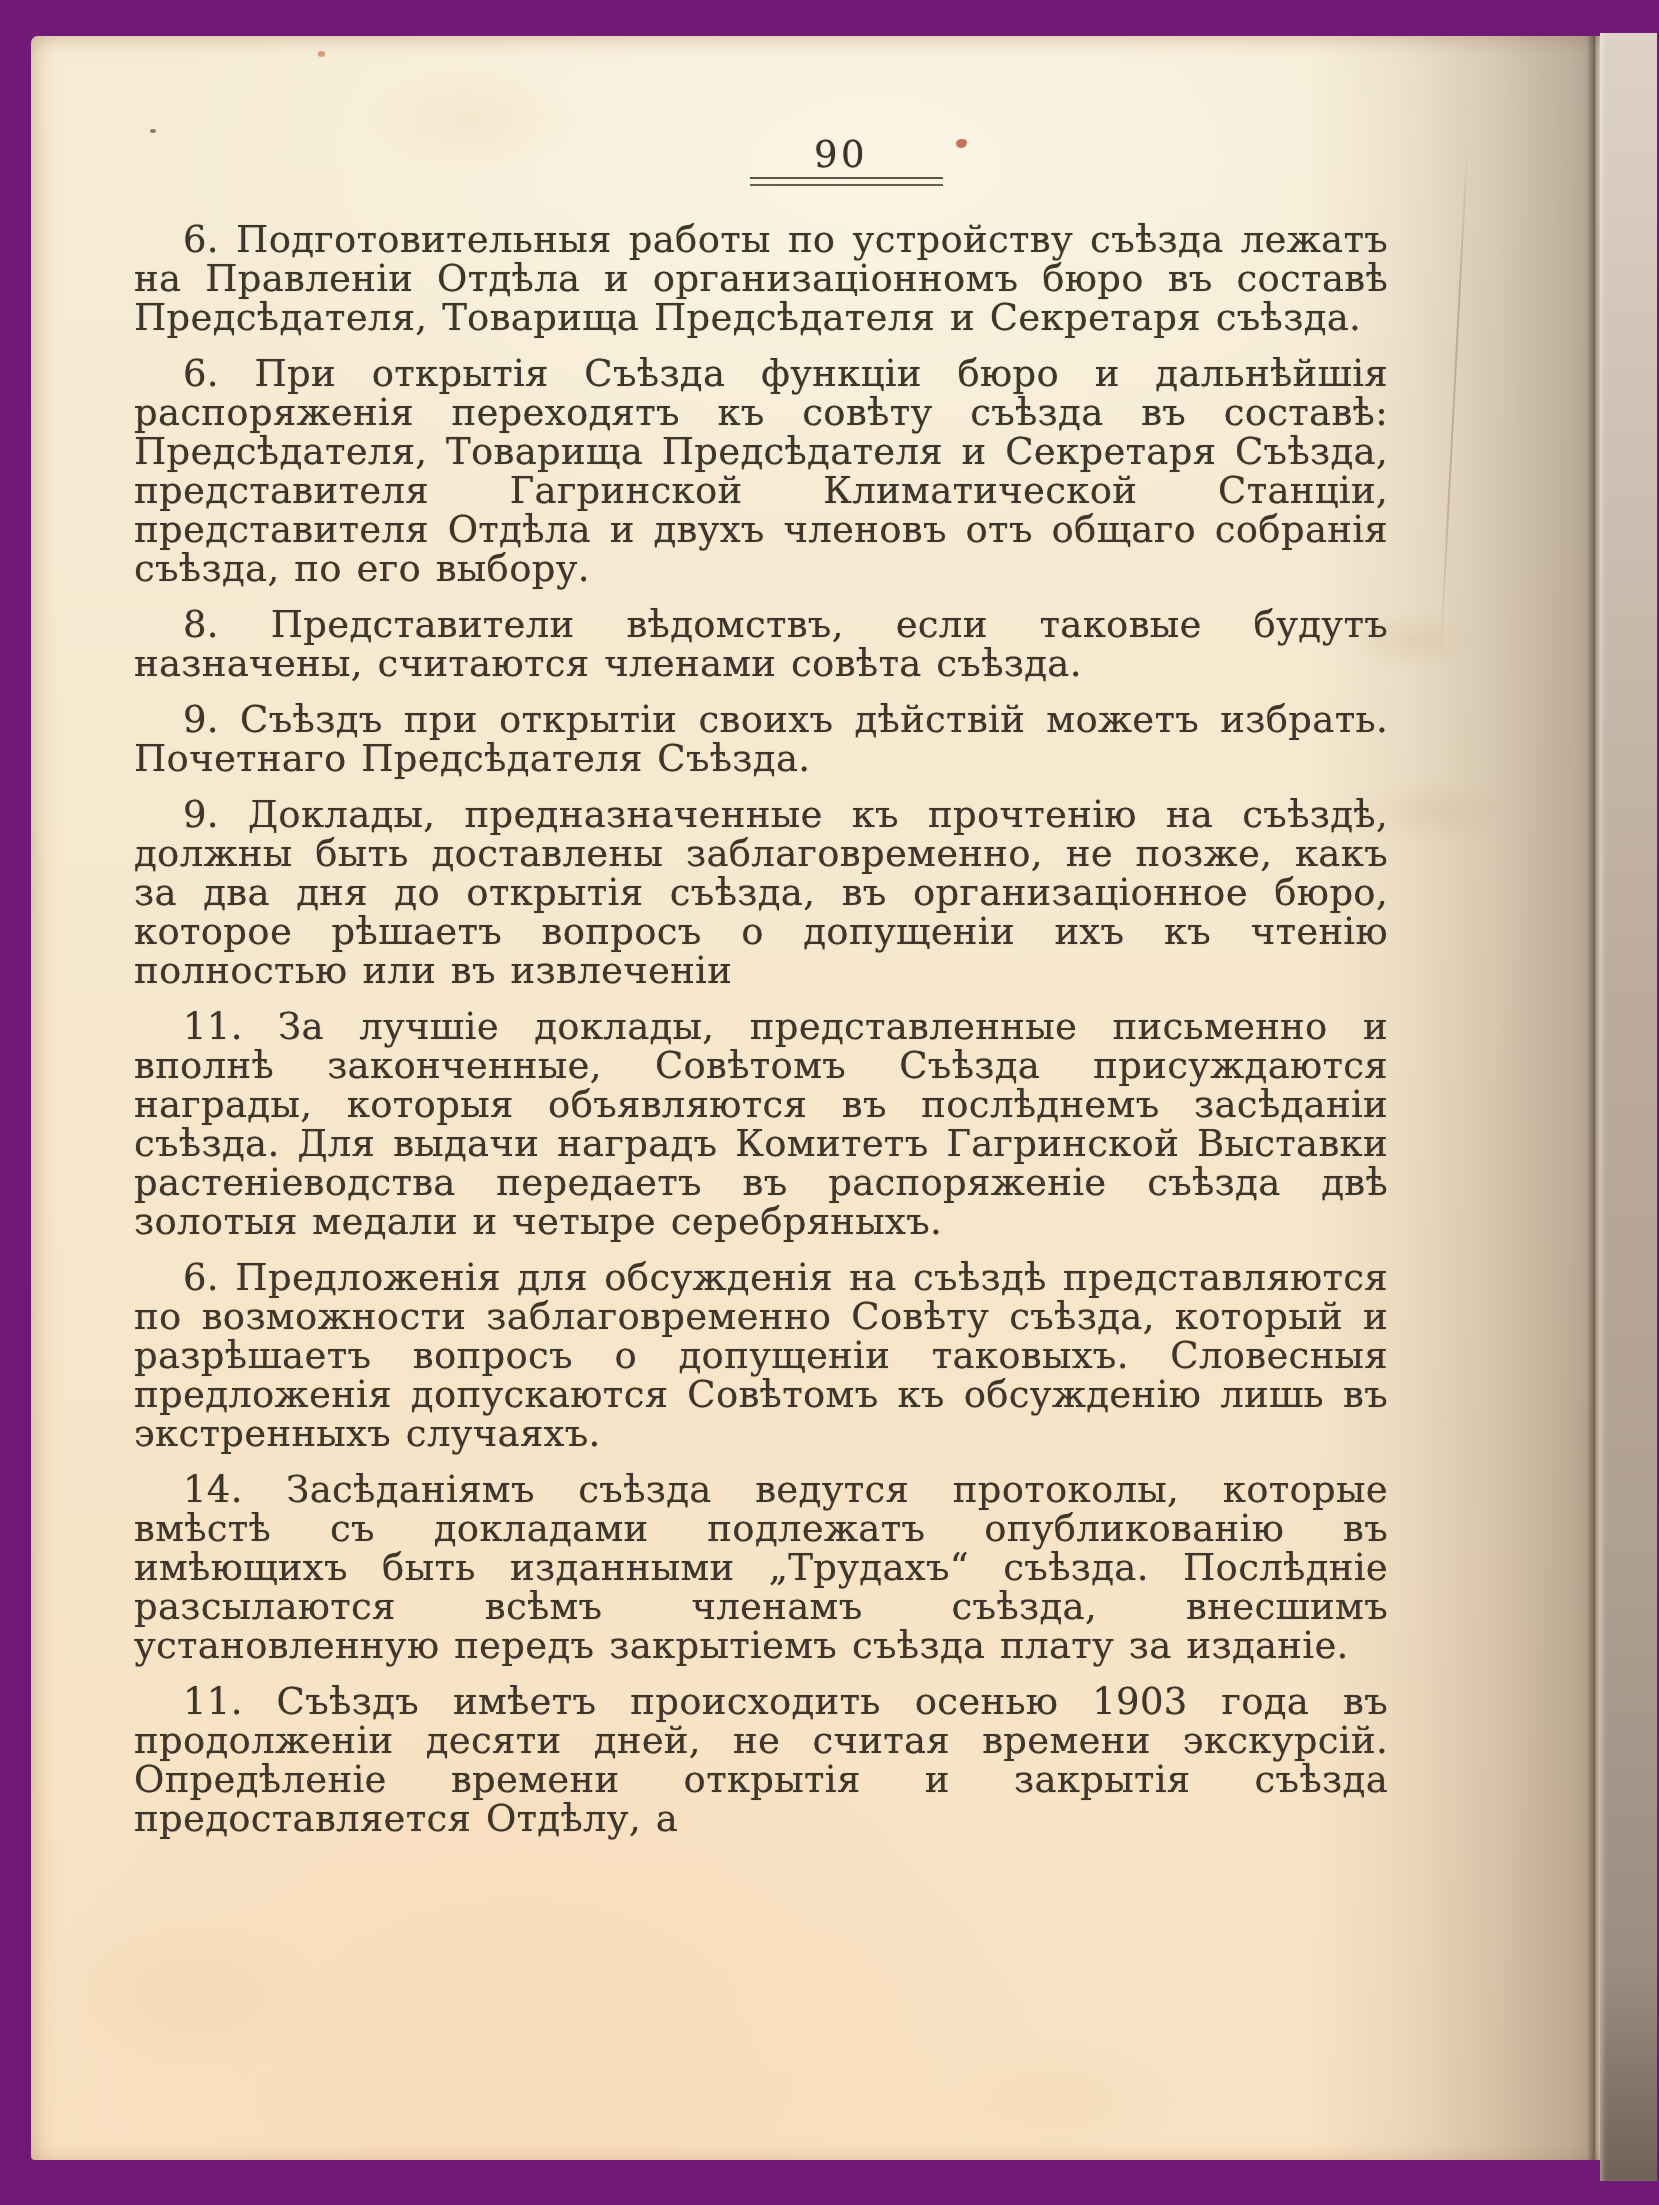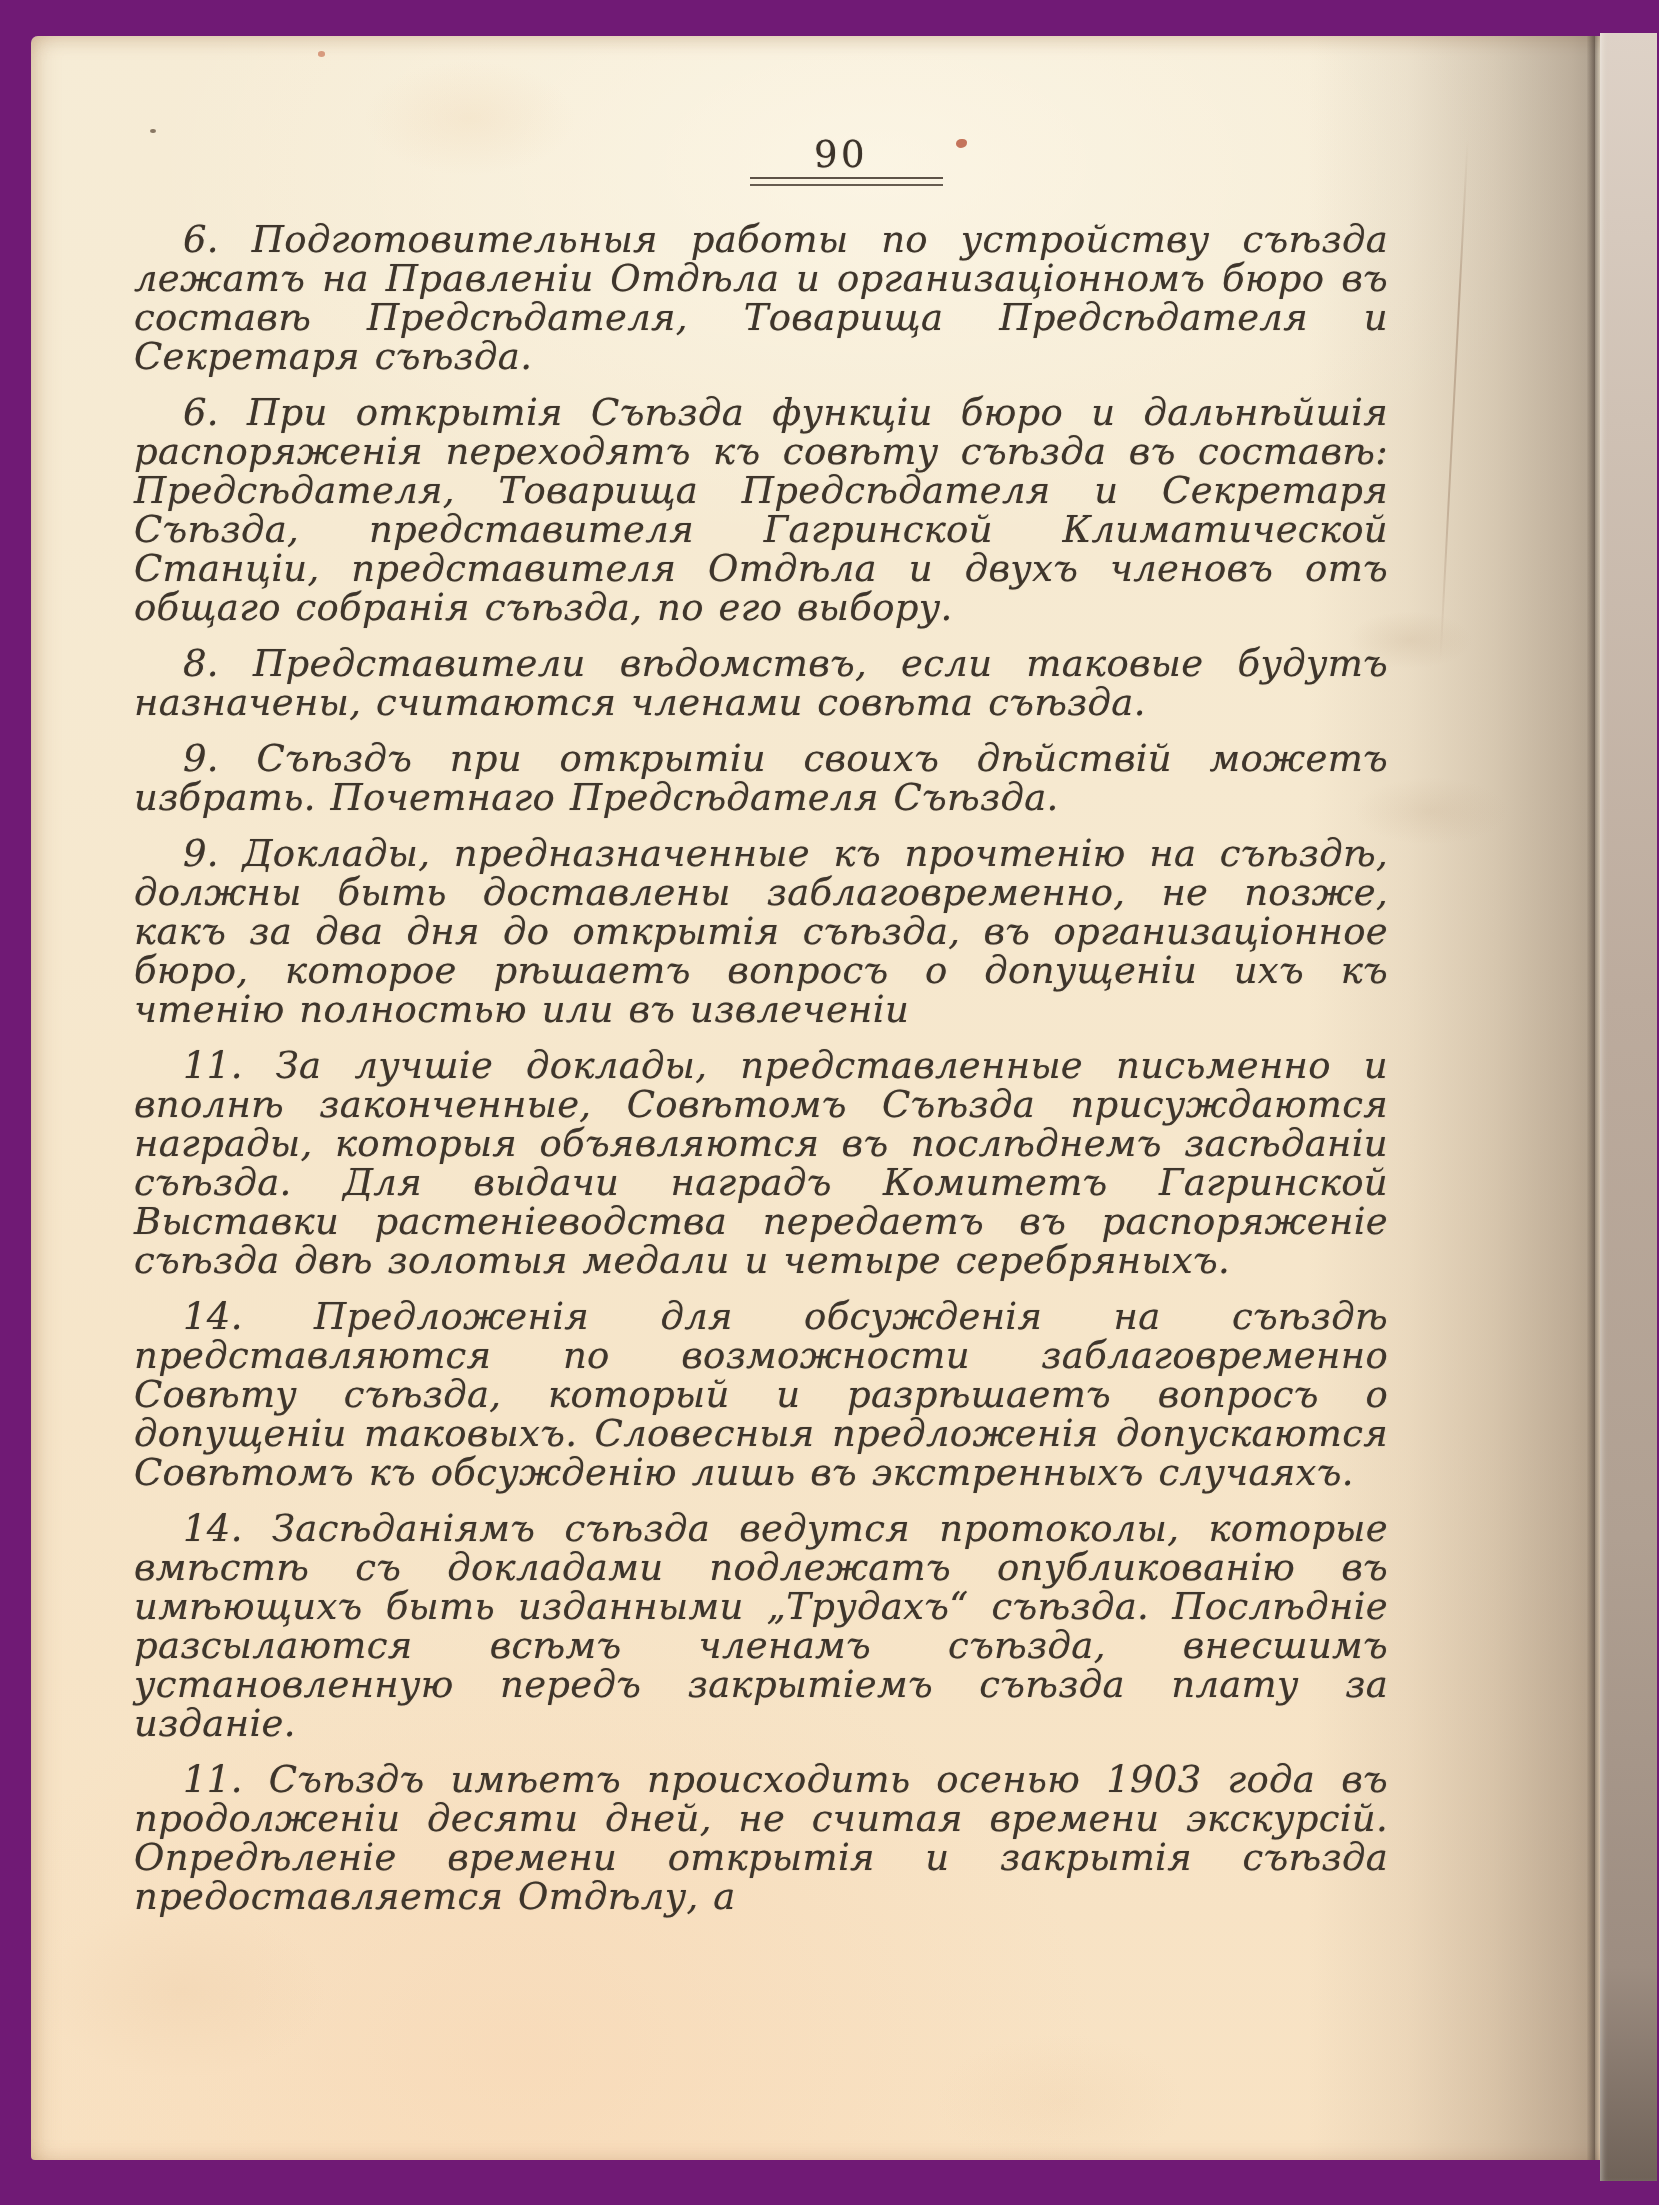--- a/index.html
+++ b/index.html
@@ -127,21 +127,20 @@
     line-height: 39px;
     text-align: justify;
     letter-spacing: 0.3px;
     word-spacing: 2.7px;
     text-shadow: 0 0 0.9px rgba(62,53,43,0.55);
     filter: blur(0.1px);
   }
   .text-block p {
     margin: 0 12px 17px 0;
     text-indent: 49px;
-    font-style: italic;
   }
 </style>
 </head>
 <body>
 
 <div class="canvas">
 
   <div class="paper">
 
     <div class="gutter-shade"></div>
@@ -156,20 +155,20 @@
     <div class="page-number">90</div>
     <div class="pagenum-rule"></div>
 
     <div class="text-block">
       <p>6. Подготовительныя работы по устройству съѣзда лежатъ на Правленіи Отдѣла и организаціонномъ бюро въ составѣ Предсѣдателя, Товарища Предсѣдателя и Секретаря съѣзда.</p>
       <p>6. При открытія Съѣзда функціи бюро и дальнѣйшія распоряженія переходятъ къ совѣту съѣзда въ составѣ: Предсѣдателя, Товарища Предсѣдателя и Секретаря Съѣзда, представителя Гагринской Климатической Станціи, представителя Отдѣла и двухъ членовъ отъ общаго собранія съѣзда, по его выбору.</p>
       <p>8. Представители вѣдомствъ, если таковые будутъ назначены, считаются членами совѣта съѣзда.</p>
       <p>9. Съѣздъ при открытіи своихъ дѣйствій можетъ избрать. Почетнаго Предсѣдателя Съѣзда.</p>
       <p>9. Доклады, предназначенные къ прочтенію на съѣздѣ, должны быть доставлены заблаговременно, не позже, какъ за два дня до открытія съѣзда, въ организаціонное бюро, которое рѣшаетъ вопросъ о допущеніи ихъ къ чтенію полностью или въ извлеченіи</p>
       <p>11. За лучшіе доклады, представленные письменно и вполнѣ законченные, Совѣтомъ Съѣзда присуждаются награды, которыя объявляются въ послѣднемъ засѣданіи съѣзда. Для выдачи наградъ Комитетъ Гагринской Выставки растеніеводства передаетъ въ распоряженіе съѣзда двѣ золотыя медали и четыре серебряныхъ.</p>
-      <p>14. Предложенія для обсужденія на съѣздѣ представляются по возможности заблаговременно Совѣту съѣзда, который и разрѣшаетъ вопросъ о допущеніи таковыхъ. Словесныя предложенія допускаются Совѣтомъ къ обсужденію лишь въ экстренныхъ случаяхъ.</p>
+      <p>6. Предложенія для обсужденія на съѣздѣ представляются по возможности заблаговременно Совѣту съѣзда, который и разрѣшаетъ вопросъ о допущеніи таковыхъ. Словесныя предложенія допускаются Совѣтомъ къ обсужденію лишь въ экстренныхъ случаяхъ.</p>
       <p>14. Засѣданіямъ съѣзда ведутся протоколы, которые вмѣстѣ съ докладами подлежатъ опубликованію въ имѣющихъ быть изданными „Трудахъ“ съѣзда. Послѣдніе разсылаются всѣмъ членамъ съѣзда, внесшимъ установленную передъ закрытіемъ съѣзда плату за изданіе.</p>
       <p>11. Съѣздъ имѣетъ происходить осенью 1903 года въ продолженіи десяти дней, не считая времени экскурсій. Опредѣленіе времени открытія и закрытія съѣзда предоставляется Отдѣлу, а</p>
     </div>
 
   </div>
 </div>
 
 
 </body></html>

